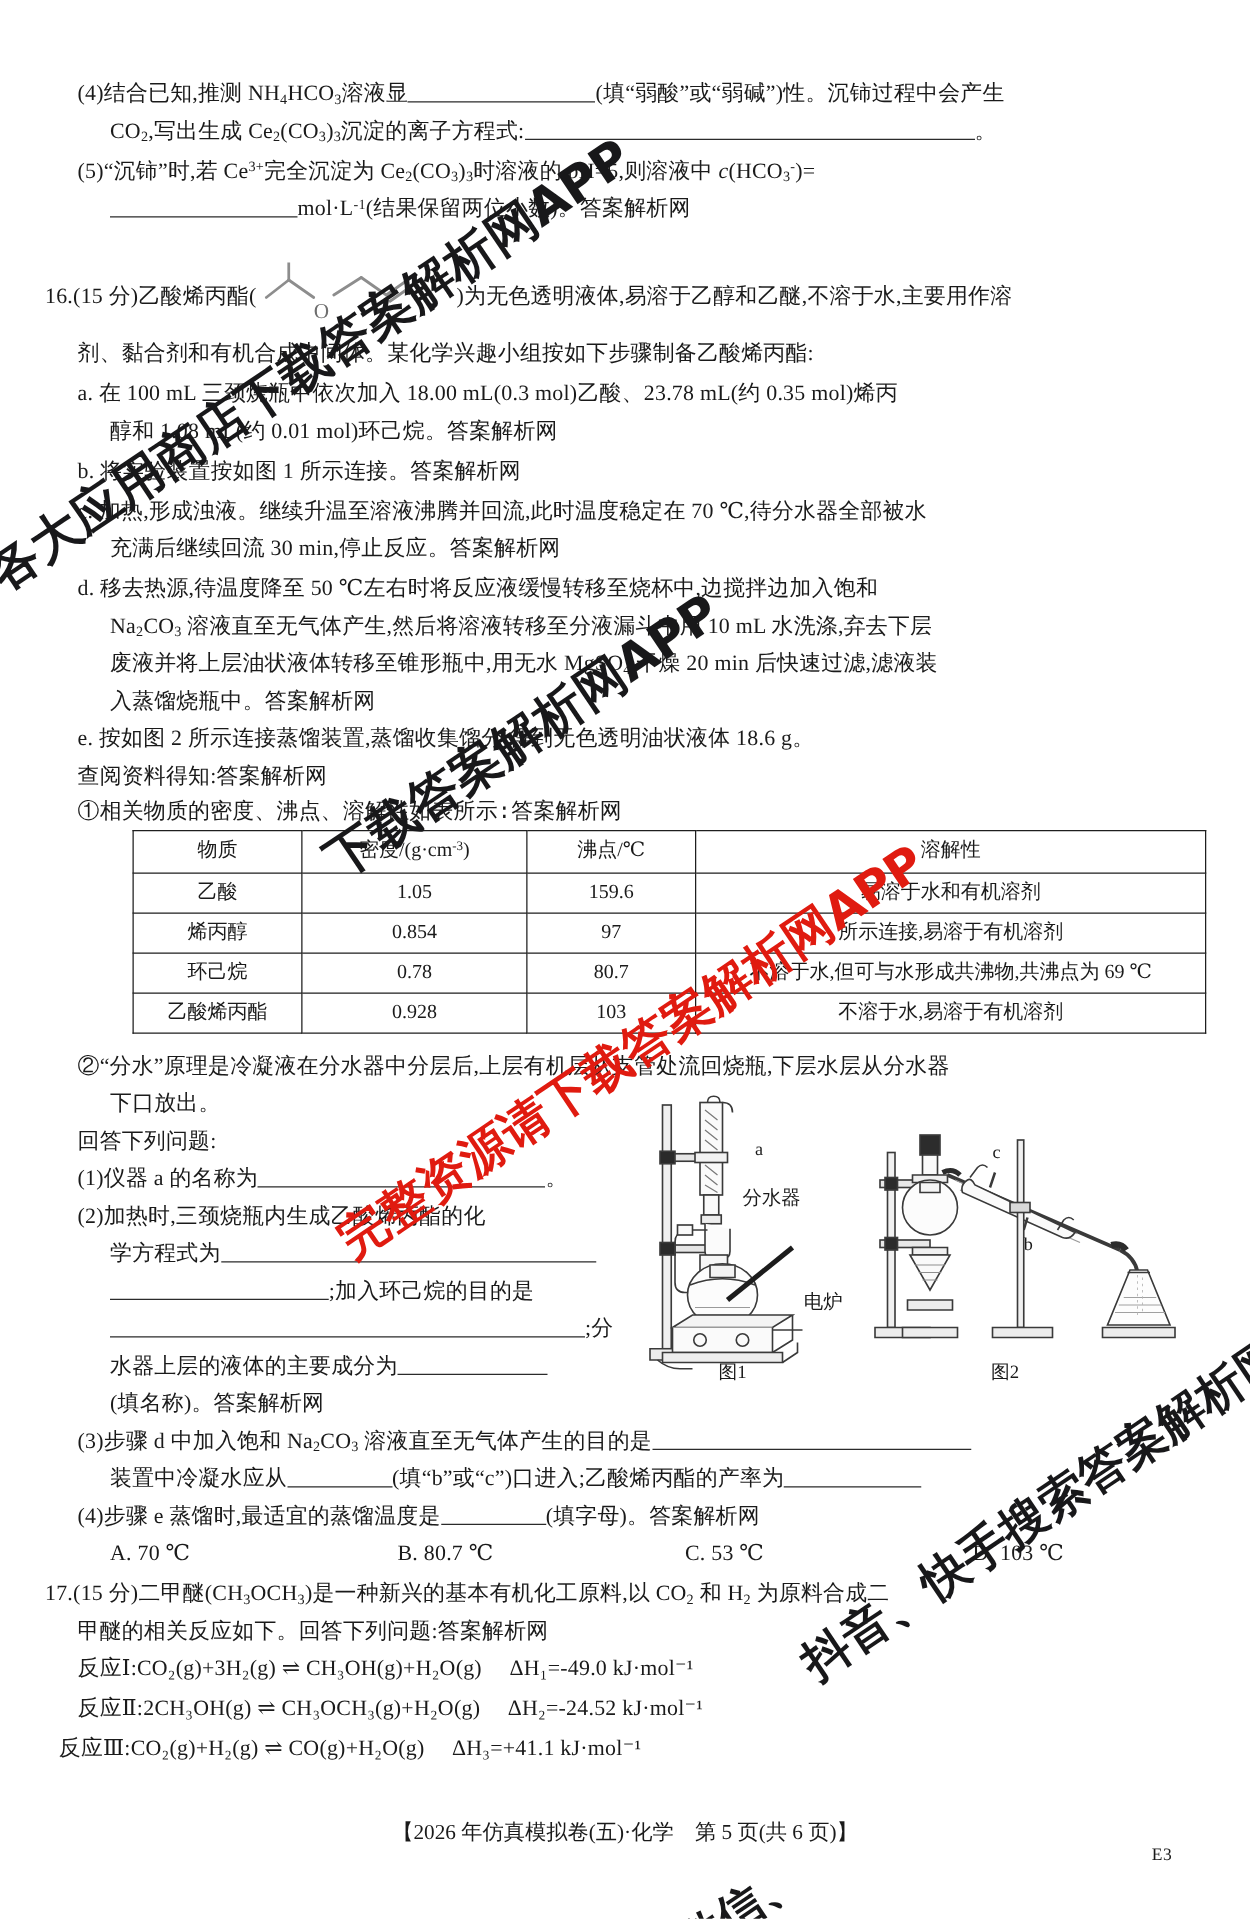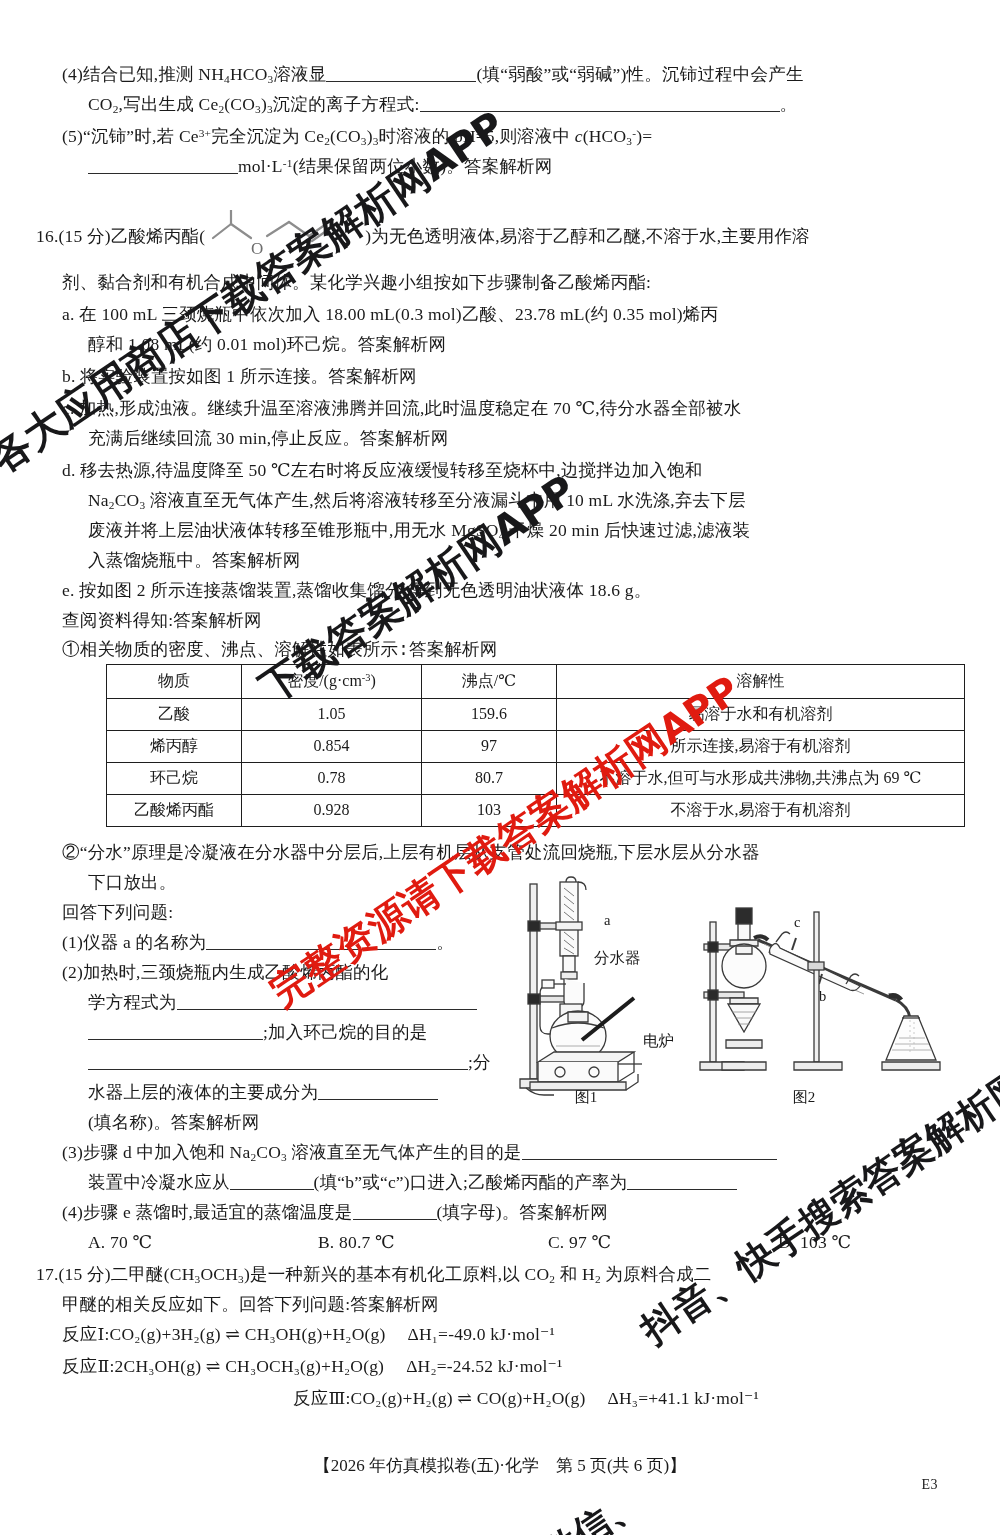--- a/index.html
+++ b/index.html
@@ -260,21 +260,21 @@
   <div class="blk q-line" style="left:62px;top:1138px;width:920px;">
     <span>(3)步骤 d 中加入饱和 Na</span><sub>2</sub><span>CO</span><sub>3</sub><span> 溶液直至无气体产生的目的是</span><span class="u" style="width:255px;"></span>
   </div>
   <div class="blk q-line" style="left:88px;top:1168px;width:920px;">
     <span>装置中冷凝水应从</span><span class="u u-s"></span><span>(填“b”或“c”)口进入;乙酸烯丙酯的产率为</span><span class="u" style="width:110px;"></span>
   </div>
   <div class="blk q-line" style="left:62px;top:1198px;width:920px;">
     <span>(4)步骤 e 蒸馏时,最适宜的蒸馏温度是</span><span class="u u-s"></span><span>(填字母)。答案解析网</span>
   </div>
   <div class="blk q-line" style="left:88px;top:1228px;width:880px;">
-    <span style="display:inline-block;width:230px;">A. 70 ℃</span><span style="display:inline-block;width:230px;">B. 80.7 ℃</span><span style="display:inline-block;width:230px;">C. 97 ℃</span><span style="display:inline-block;">D. 103 ℃</span>
+    <span style="display:inline-block;width:230px;">A. 70 ℃</span><span style="display:inline-block;width:230px;">B. 80.7 ℃</span><span style="display:inline-block;width:230px;">C. 53 ℃</span><span style="display:inline-block;">D. 103 ℃</span>
   </div>
 
   <div class="figs">
 
     <svg width="210" height="230" viewBox="0 0 210 230" style="position:absolute;left:0;top:0;">
       <g stroke="#3a3a3a" fill="none" stroke-width="1.3">
 
         <rect x="14" y="8" width="7" height="195" fill="#f0f0f0"></rect>
         <path d="M4 203 h48 v9 h-48 z" fill="#ededed"></path>
         <path d="M10 212 q8 7 18 7 h10"></path>
@@ -392,21 +392,21 @@
   <div class="blk q-line" style="left:36px;top:1260px;width:920px;">
     <span>17.</span><span>(15 分)</span><span>二甲醚(CH</span><sub>3</sub><span>OCH</span><sub>3</sub><span>)是一种新兴的基本有机化工原料,以 CO</span><sub>2</sub><span> 和 H</span><sub>2</sub><span> 为原料合成二</span>
   </div>
   <div class="blk q-line" style="left:62px;top:1290px;width:900px;">甲醚的相关反应如下。回答下列问题:答案解析网</div>
   <div class="blk q-line" style="left:62px;top:1320px;width:900px;">
     <span>反应Ⅰ:</span><span>CO₂(g)+3H₂(g) ⇌ CH₃OH(g)+H₂O(g)</span><span style="display:inline-block;width:22px;"></span><span>ΔH₁=-49.0 kJ·mol⁻¹</span>
   </div>
   <div class="blk q-line" style="left:62px;top:1352px;width:900px;">
     <span>反应Ⅱ:</span><span>2CH₃OH(g) ⇌ CH₃OCH₃(g)+H₂O(g)</span><span style="display:inline-block;width:22px;"></span><span>ΔH₂=-24.52 kJ·mol⁻¹</span>
   </div>
-  <div class="blk q-line" style="left:76px;top:1384px;width:900px;text-align:center;">
+  <div class="blk q-line" style="left:47px;top:1384px;width:900px;">
     <span>反应Ⅲ:</span><span>CO₂(g)+H₂(g) ⇌ CO(g)+H₂O(g)</span><span style="display:inline-block;width:22px;"></span><span>ΔH₃=+41.1 kJ·mol⁻¹</span>
   </div>
 
   <div class="footer">【2026 年仿真模拟卷(五)·化学　第 5 页(共 6 页)】</div>
   <div class="footer-code">E3</div>
 
   <div class="wm wm-blk wm1">各大应用商店下载答案解析网APP</div>
   <div class="wm wm-blk wm2">下载答案解析网APP</div>
   <div class="wm wm-red wm3">完整资源请下载答案解析网APP</div>
   <div class="wm wm-blk wm4">抖音、快手搜索答案解析网</div>

